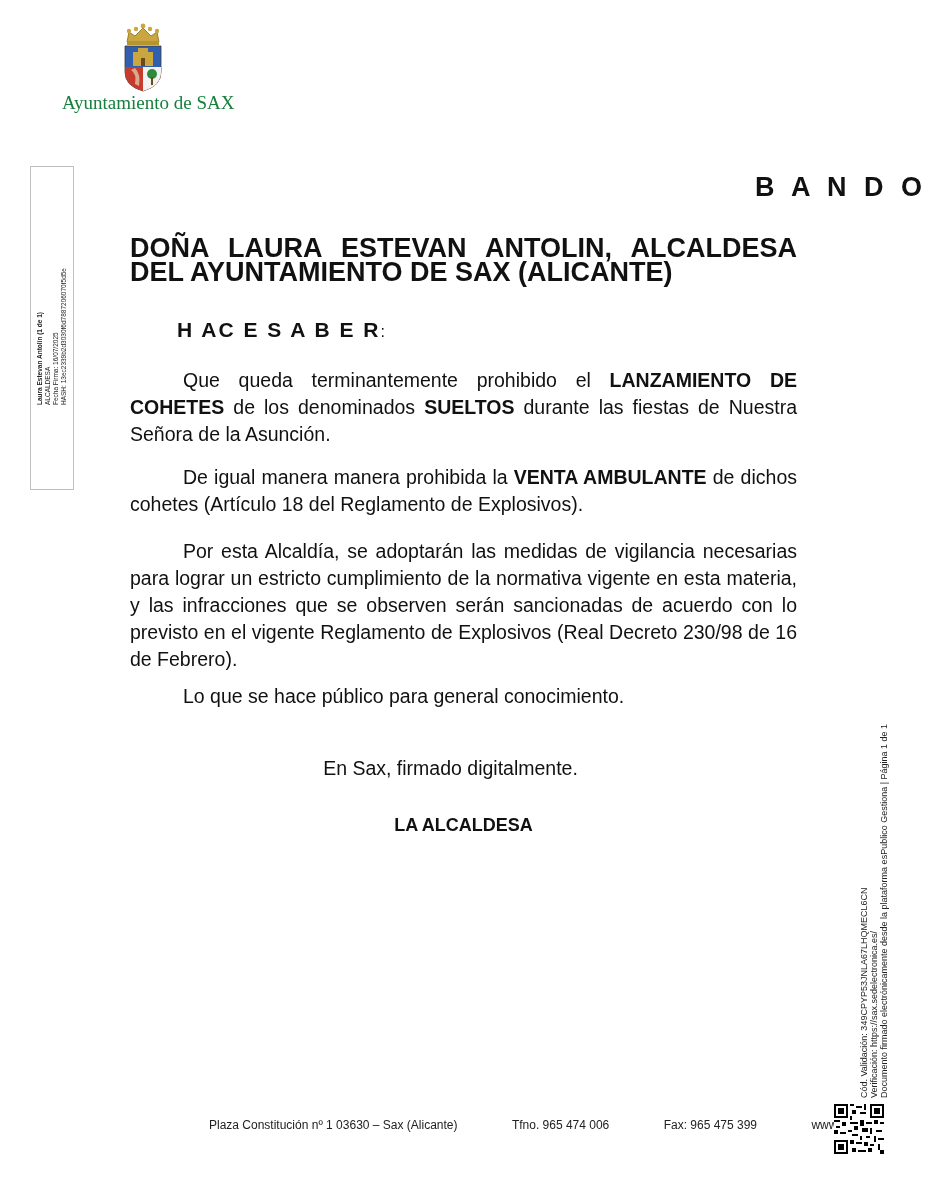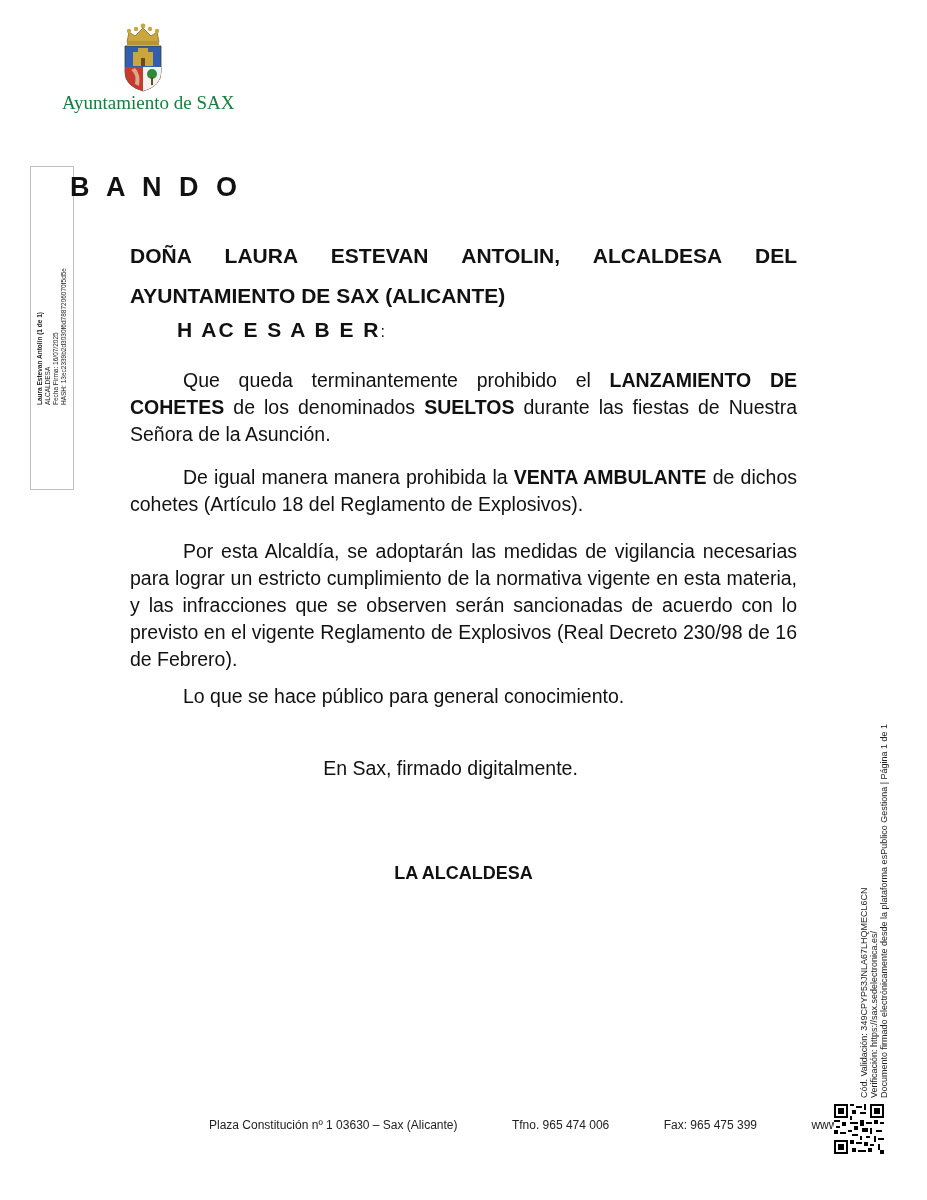--- a/index.html
+++ b/index.html
@@ -5,36 +5,36 @@
     html, body { margin: 0; padding: 0; background: #ffffff; }
     body { width: 927px; height: 1200px; position: relative; overflow: hidden; font-family: "Liberation Sans", sans-serif; color: #111; }
 
     .logo { position: absolute; left: 58px; top: 20px; width: 200px; }
     .crest { position: absolute; left: 63px; top: 2px; width: 44px; height: 70px; }
     .org-name { position: absolute; left: 4px; top: 72px; font-family: "Liberation Serif", serif; font-size: 19px; color: #15803d; white-space: nowrap; }
 
     .sig-box { position: absolute; left: 30px; top: 166px; width: 44px; height: 324px; border: 1px solid #bfbfbf; box-sizing: border-box; }
     .sig-text { position: absolute; left: 36px; top: 405px; transform-origin: 0 0; transform: rotate(-90deg); font-size: 6.5px; line-height: 8px; color: #222; white-space: nowrap; }
 
-    .title { position: absolute; left: 0; width: 927px; top: 172px; text-align: left; font-weight: bold; font-size: 27px; letter-spacing: 5px; padding-left: 70px; box-sizing: border-box; }
+    .title { position: absolute; left: 0; width: 927px; top: 172px; text-align: right; font-weight: bold; font-size: 27px; letter-spacing: 5px; padding-left: 70px; box-sizing: border-box; }
 
     .content { position: absolute; left: 130px; width: 667px; }
-    .heading { top: 236px; font-weight: bold; font-size: 21px; line-height: 40px; text-align: justify; text-align-last: left; }
+    .heading { top: 236px; font-weight: bold; font-size: 27px; line-height: 24px; text-align: justify; text-align-last: left; }
     .hace { top: 318px; font-weight: bold; font-size: 21px; letter-spacing: 2px; margin-left: 47px; }
     .hace .colon { font-weight: normal; font-size: 16px; }
 
     .para { font-size: 19.5px; line-height: 27px; text-align: justify; }
     .para .indent { display: inline-block; width: 53px; }
     .p1 { top: 367px; }
     .p2 { top: 464px; }
     .p3 { top: 538px; }
     .p4 { top: 683px; }
 
     .place { position: absolute; left: 0; width: 901px; top: 757px; text-align: center; font-size: 19.5px; }
-    .signer { position: absolute; left: 0; width: 927px; top: 815px; text-align: center; font-size: 18px; font-weight: bold; margin-top: 48px; }
+    .signer { position: absolute; left: 0; width: 927px; top: 815px; text-align: center; font-size: 18px; font-weight: bold; }
 
     .footer { position: absolute; left: 176px; top: 1118px; font-size: 12px; color: #222; white-space: nowrap; }
     .footer span { margin-right: 18px; margin-left: 33px; }
 
     .verif { position: absolute; left: 859px; top: 1098px; transform-origin: 0 0; transform: rotate(-90deg); font-size: 9px; line-height: 10px; color: #222; white-space: nowrap; }
 
     .qr { position: absolute; left: 834px; top: 1104px; width: 50px; height: 50px; }
   </style>
 </head>
 <body>

